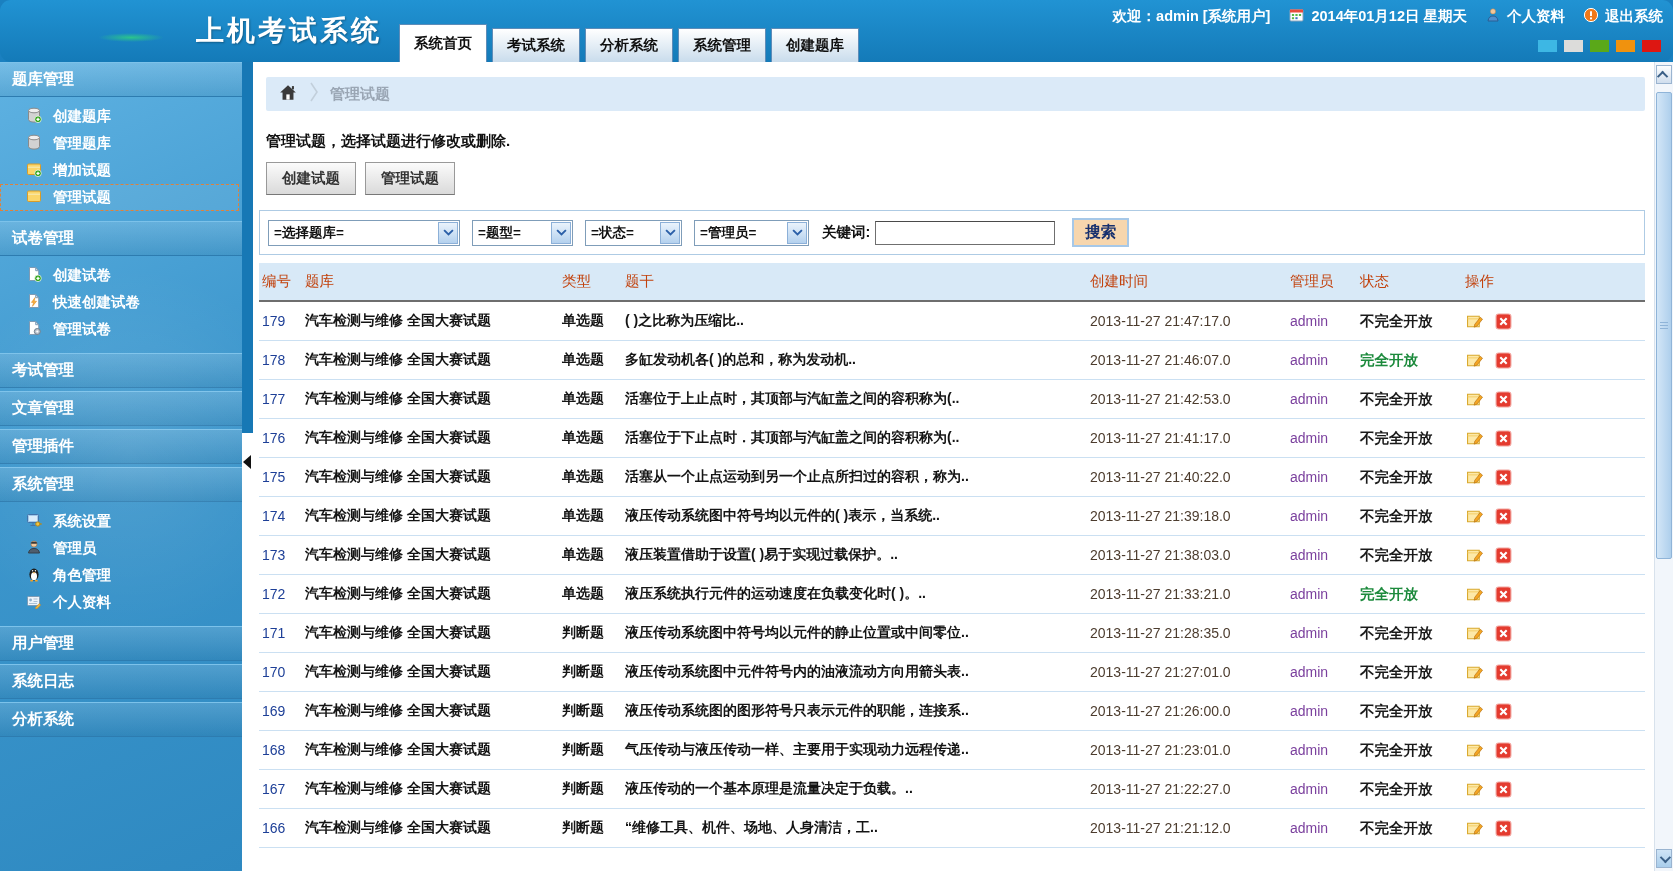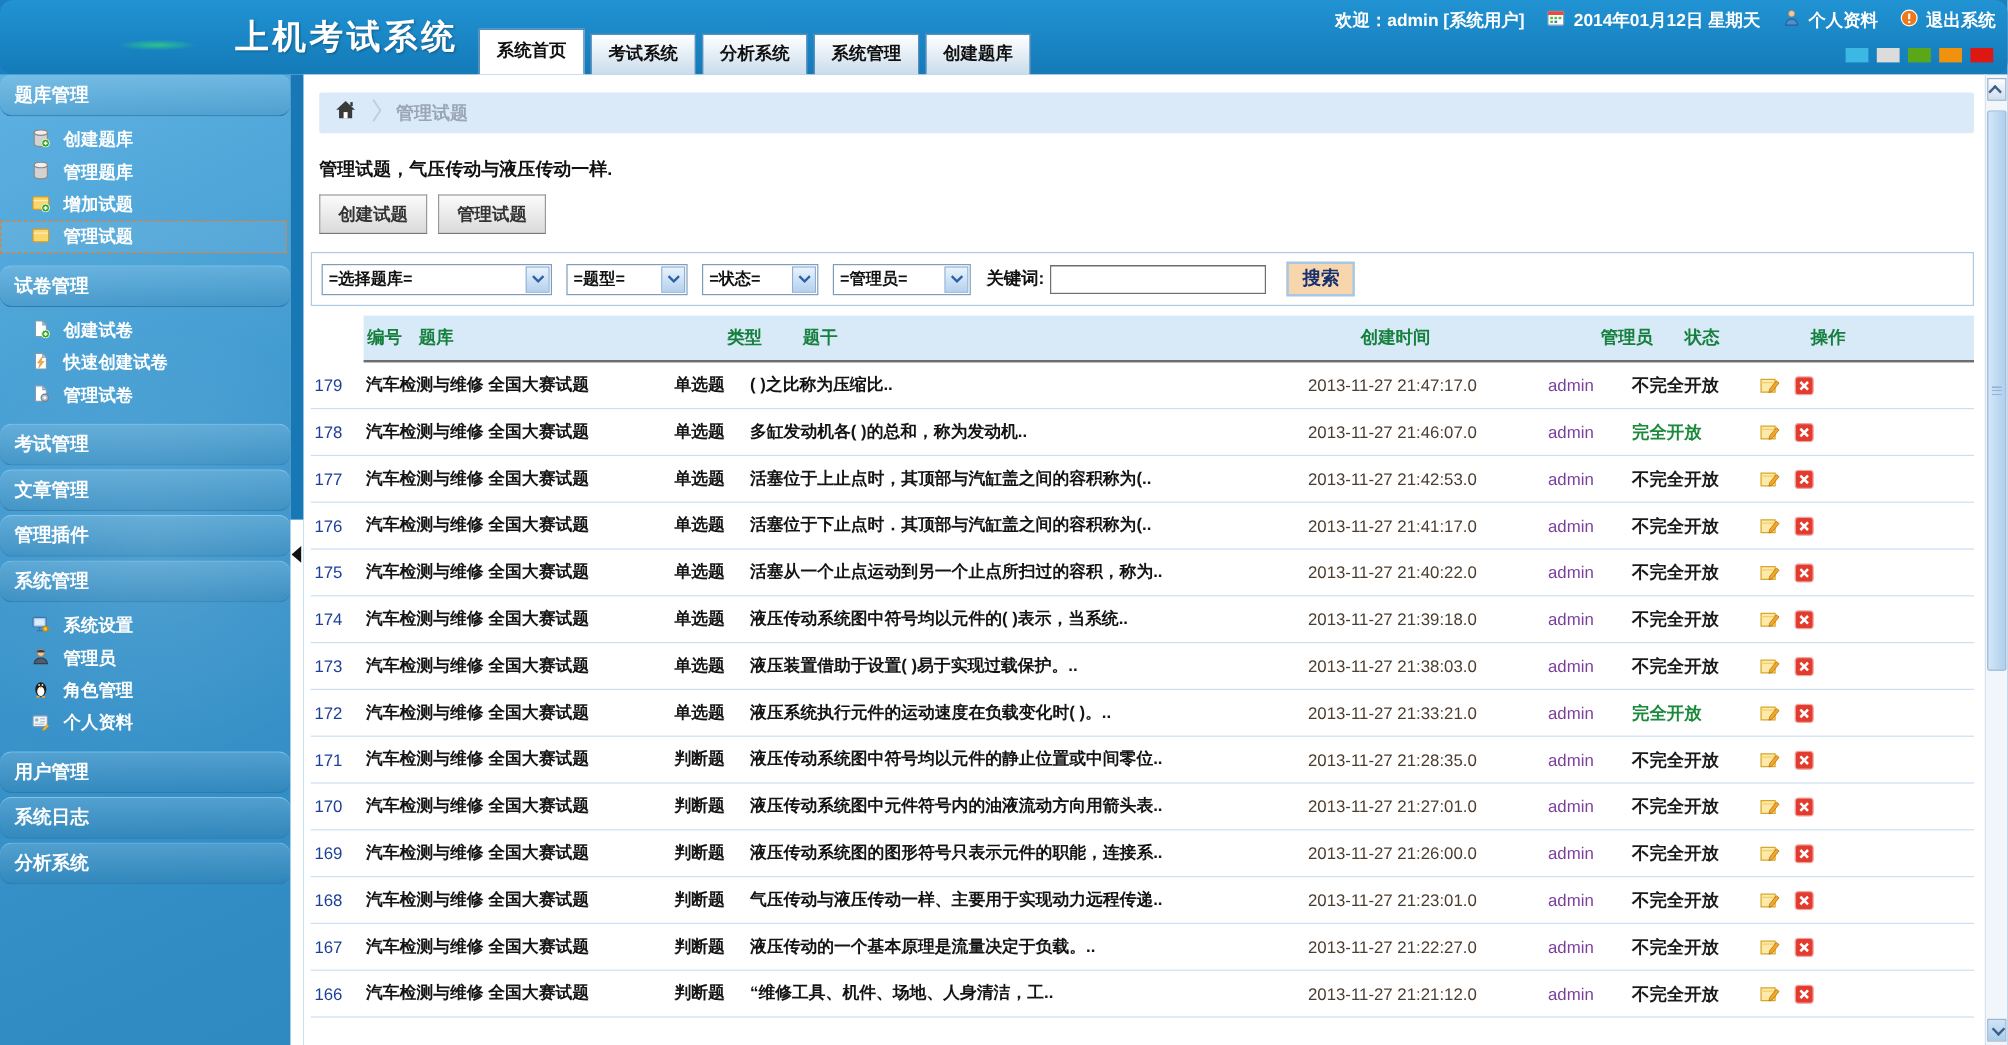--- a/index.html
+++ b/index.html
@@ -21,21 +21,21 @@
   .swatches{position:absolute;right:12px;top:40px;display:flex;gap:7px;}
   .swatch{width:19px;height:12px;display:inline-block;}
   
   .sidebar{position:absolute;left:0;top:62px;width:242px;bottom:0;overflow:hidden;
        background:linear-gradient(155deg,#5fb2e2 0%,#3d97cd 45%,#2e89c1 100%);}
   .sidebar::before{content:'';position:absolute;left:-80px;top:180px;width:420px;height:420px;border-radius:50%;
        background:radial-gradient(circle,rgba(255,255,255,.10) 0%,rgba(255,255,255,0) 62%);}
   .sb-sec{margin-bottom:3px;}
   .sb-head{padding:6px 0 6px 12px;color:#fff;font-weight:bold;font-size:15.5px;cursor:pointer;
        border-top:1px solid #7cc2ea;border-bottom:1px solid #2d7cb0;
-       background:linear-gradient(rgba(255,255,255,.14),rgba(0,0,0,.05));border-radius:10px;}
+       background:linear-gradient(rgba(255,255,255,.14),rgba(0,0,0,.05));}
   .sb-items{padding:6px 0 7px;}
   .sb-item{display:flex;align-items:flex-start;gap:11px;padding:4px 6px 4px 26px;color:#fff;
        font-size:14.5px;font-weight:bold;cursor:pointer;white-space:nowrap;}
   .sb-item .icon{display:inline-flex;width:16px;justify-content:center;}
   .sb-item.selected{border:1px dashed #e0813a;padding:3px 5px 3px 25px;margin-right:3px;background:rgba(255,255,255,.07);}
   
   .gutter{position:absolute;left:242px;top:62px;width:11px;bottom:0;background:#fff;}
   .gutter .dark{position:absolute;top:0;left:0;right:0;height:371px;background:#1778b5;}
   .collapse-tri{position:absolute;left:1px;top:393px;width:0;height:0;cursor:pointer;
        border-top:7px solid transparent;border-bottom:7px solid transparent;border-right:8px solid #111;}
@@ -54,21 +54,21 @@
   .fsel-arrow{width:18px;height:20px;margin:1px;background:linear-gradient(#eaf3fc,#b4d1ee);
        border:1px solid #8cb0d8;display:flex;align-items:center;justify-content:center;flex:none;}
   .kw-label{font-size:14.5px;font-weight:bold;color:#111;}
   .kw-input{width:170px;height:22px;border:1px solid #6f6f6f;border-top-color:#4a4a4a;font-size:13px;padding:0 4px;margin-left:-8px;}
   .search-btn{margin-left:4px;padding:2px 11px;background:#f7d6ad;border:2px solid #a6c8e8;
        color:#17306e;font-size:15.5px;font-weight:bold;cursor:pointer;}
   
   .table{margin:8px 10px 0 6px;}
   .grid{display:grid;grid-template-columns:43px 257px 63px 465px 200px 70px 105px 1fr;align-items:center;}
   .grid>div{padding-left:3px;white-space:nowrap;overflow:hidden;}
-  .thead{height:37px;background:#d8e9f7;font-weight:bold;font-size:14.5px;color:#15803d;border-bottom:2px solid #6e6e6e;margin-left:44px;}
+  .thead{height:37px;background:#d8e9f7;font-weight:normal;font-size:14.5px;color:#c2410c;border-bottom:2px solid #6e6e6e;}
   .trow{height:38px;border-bottom:1px solid #cbe0f2;font-size:14px;}
   .c-id{color:#1d3f97;}
   .c-bank,.c-type,.c-stem{font-weight:bold;color:#141414;}
   .c-time{color:#4c3c2e;}
   .c-admin{color:#7a3f9d;}
   .c-status{font-weight:bold;color:#1a1a1a;font-size:14.5px;}
   .c-status.open{color:#1c8a3c;}
   .c-ops{display:flex;gap:10px;align-items:center;}
   .op{cursor:pointer;display:inline-flex;}
   
@@ -301,21 +301,21 @@
           <path d="M8 1.8L1.4 8h2v6h9.2V8h2z" fill="#3a3a3a"></path>
           <rect x="11.3" y="2.6" width="1.7" height="2.8" fill="#3a3a3a"></rect>
           <rect x="6.6" y="9.6" width="2.8" height="4.4" fill="#fff"></rect>
         </svg></span>
     <span class="icon"><svg width="12" height="22" viewBox="0 0 12 22">
           <path d="M3 2l6 9-6 9" fill="none" stroke="#c2cfdb" stroke-width="1.6"></path>
         </svg></span>
     <span class="bc-text">管理试题</span>
   </div>
 
-  <div class="desc">管理试题，气压传动与液压传动一样.</div>
+  <div class="desc">管理试题，选择试题进行修改或删除.</div>
 
   <div class="actions">
       <button class="act-btn">创建试题</button>
       <button class="act-btn">管理试题</button>
     </div>
 
   <div class="filterbox">
     <span id="filter-selects" style="display:flex;gap:12px;align-items:center;">
         <div class="fselect" style="width:185px">
           <span>=选择题库=</span>

